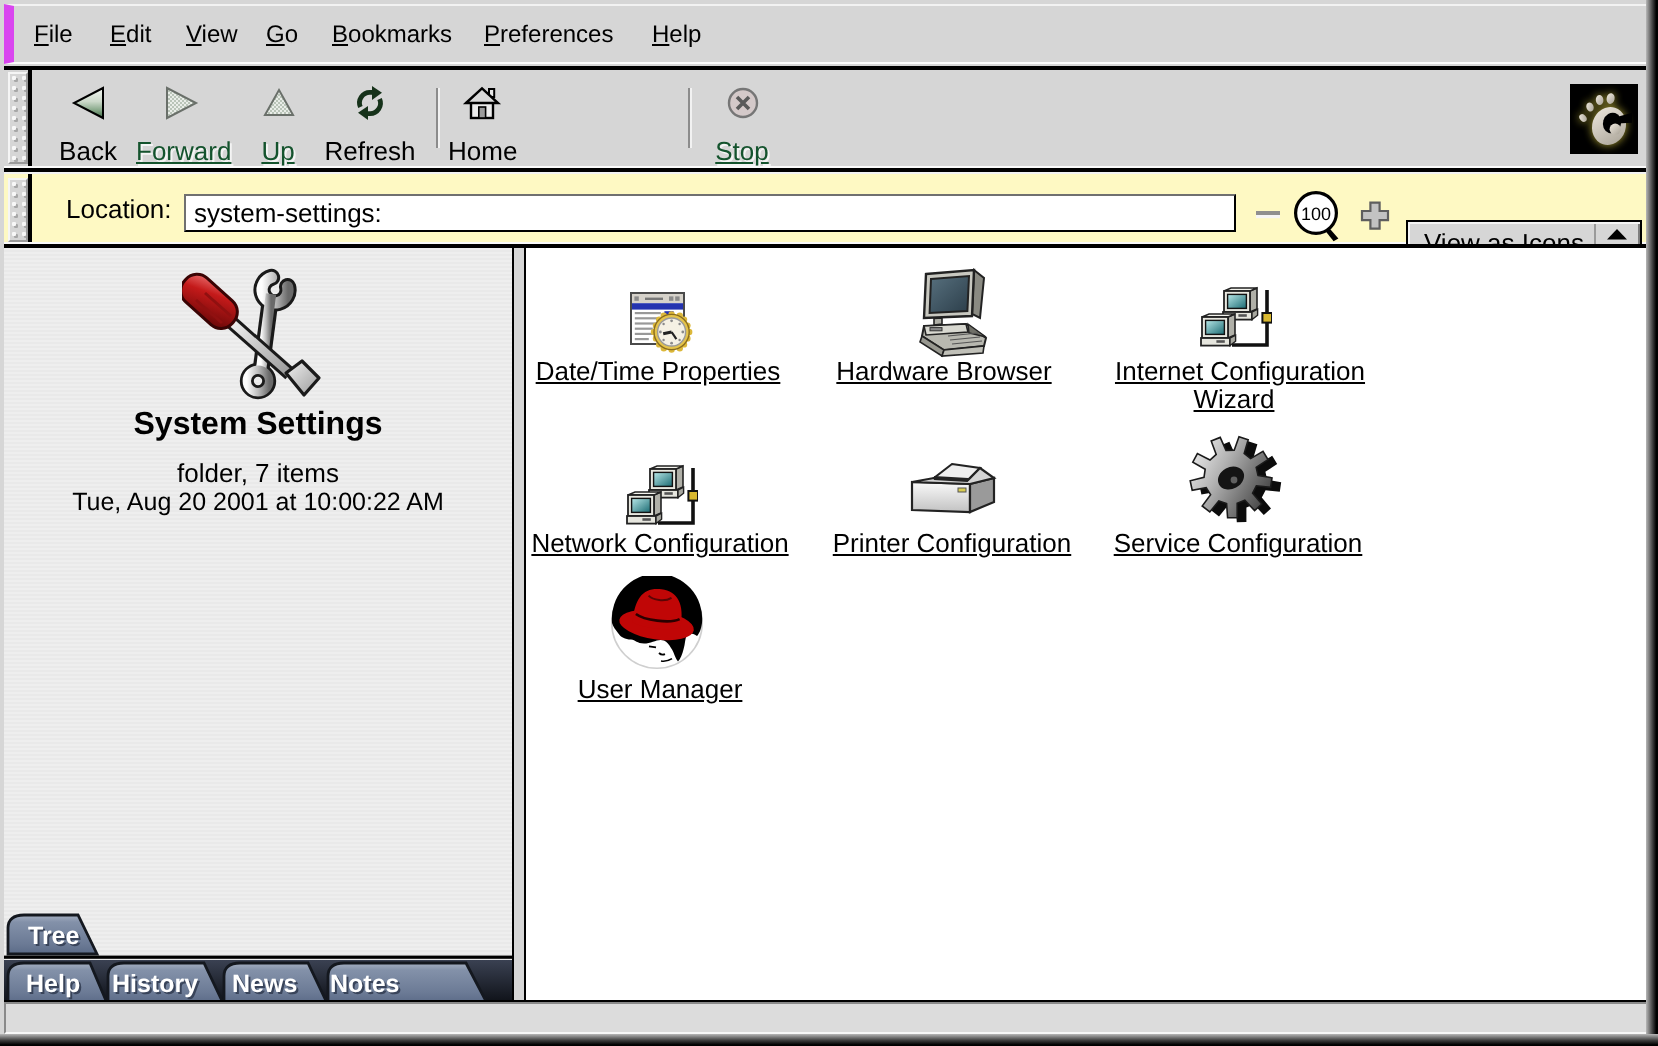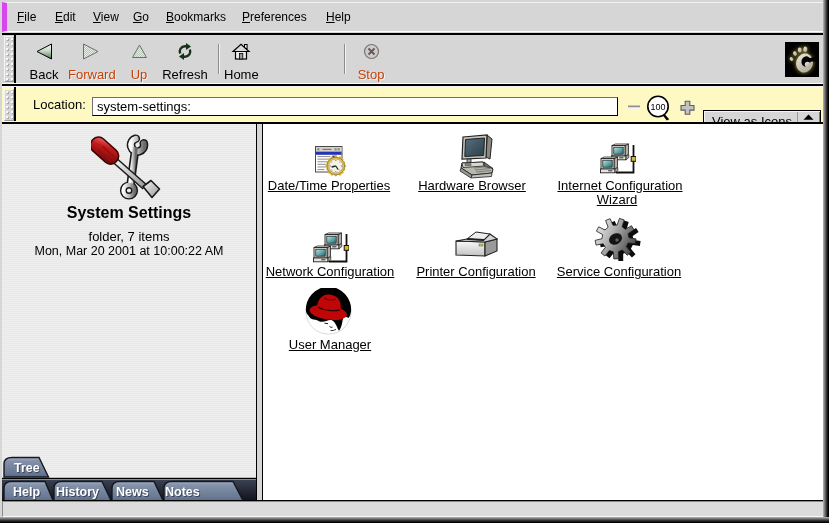--- a/index.html
+++ b/index.html
@@ -11,21 +11,21 @@
 #menubar span { position:absolute; top:7px; font-size:12px; color:#000; }
 #menubar u { text-decoration:underline; }
 .blkline { position:absolute; left:2px; width:822px; height:2px; background:#000; }
 #toolbar { left:2px; top:35px; width:822px; height:49px; background:#d6d6d6; border-bottom:1px solid #fafafa; }
 .grip { position:absolute; left:2px; width:10px; background:#d6d6d6;
   border:1px solid #9a9a9a; border-top-color:#f5f5f5; border-left-color:#f5f5f5;
   background-image: radial-gradient(circle at 2px 2px, #f8f8f8 1px, rgba(0,0,0,0) 1.2px), radial-gradient(circle at 3px 3px, #a8a8a8 1px, rgba(0,0,0,0) 1.2px);
   background-size:5px 5px; }
 .tbtn { position:absolute; top:8px; text-align:center; }
 .tbtn .lbl { font-size:13px; color:#000; margin-top:4px; line-height:13px; white-space:nowrap; }
-.tbtn.dis .lbl { color:#c2410c; text-shadow:1px 1px 0 #f4f4f4; }
+.tbtn.dis .lbl { color:#14532d; text-shadow:1px 1px 0 #f4f4f4;text-decoration:underline; }
 .tsep { position:absolute; top:9px; width:2px; height:30px; background:#8c8c8c; border-right:1px solid #f2f2f2; }
 #logobox { left:783px; top:7px; width:34px; height:35px; background:#000; }
 #locbar { left:2px; top:86px; width:822px; height:36px; background:#fef9c3;
   border-top:1px solid #f2f2f2; border-bottom:1px solid #fafafa; }
 #sidebar { left:2px; top:124px; width:254px; height:376px; background:repeating-linear-gradient(#eeeeee 0px, #eeeeee 1px, #e9e9e9 1px, #e9e9e9 2px); }
 #divider { left:256px; top:124px; width:7px; height:376px; background:#d6d6d6;
   border-left:1px solid #000; border-right:1px solid #000; }
 #main { left:263px; top:124px; width:561px; height:376px; background:#fff; }
 #statusbar { left:2px; top:501px; width:822px; height:16px; background:#dcdcdc;
   border:1px solid #8a8a8a; border-bottom-color:#f8f8f8; border-right-color:#f8f8f8; }
@@ -193,21 +193,21 @@
     </g>
 
     <line x1="24" y1="26.5" x2="54" y2="53" stroke="#1a1a1a" stroke-width="7"></line>
     <line x1="24" y1="26.5" x2="54" y2="53" stroke="url(#sh)" stroke-width="4"></line>
     <path d="M52 52.5 L60 46.5 L68.5 55 L61 63.5 Z" fill="url(#sh)" stroke="#1a1a1a" stroke-width="1.6" stroke-linejoin="round"></path>
     <rect x="-3" y="10" width="32" height="16" rx="7.5" fill="url(#rd)" stroke="#3a0404" stroke-width="1.5" transform="rotate(42 15 18)"></rect>
     <path d="M7 16 l13 11.5 M11.5 12.5 l13 11.5" stroke="#901010" stroke-width="1.5" fill="none"></path>
   </svg>
   <div class="sbtext" style="top:80px; font-size:16px; font-weight:bold;">System Settings</div>
   <div class="sbtext" style="top:105px; font-size:13px;">folder, 7 items</div>
-  <div class="sbtext" style="top:120px; font-size:12.5px;">Mon, Mar 20 2001 at 10:00:22 AM</div>
+  <div class="sbtext" style="top:120px; font-size:12.5px;">Tue, Aug 20 2001 at 10:00:22 AM</div>
 
   <svg class="abs" style="left:0px; top:332px;" width="254" height="46" viewBox="0 0 254 46">
     <defs>
       <linearGradient id="tab" x1="0" y1="0" x2="0" y2="1">
         <stop offset="0" stop-color="#a5b0c2"></stop>
           <stop offset="0.18" stop-color="#8391a9"></stop>
           <stop offset="0.75" stop-color="#6b7a95"></stop>
           <stop offset="1" stop-color="#5b6b87"></stop>
       </linearGradient>
       <linearGradient id="dkend" x1="0" y1="0" x2="0" y2="1">

